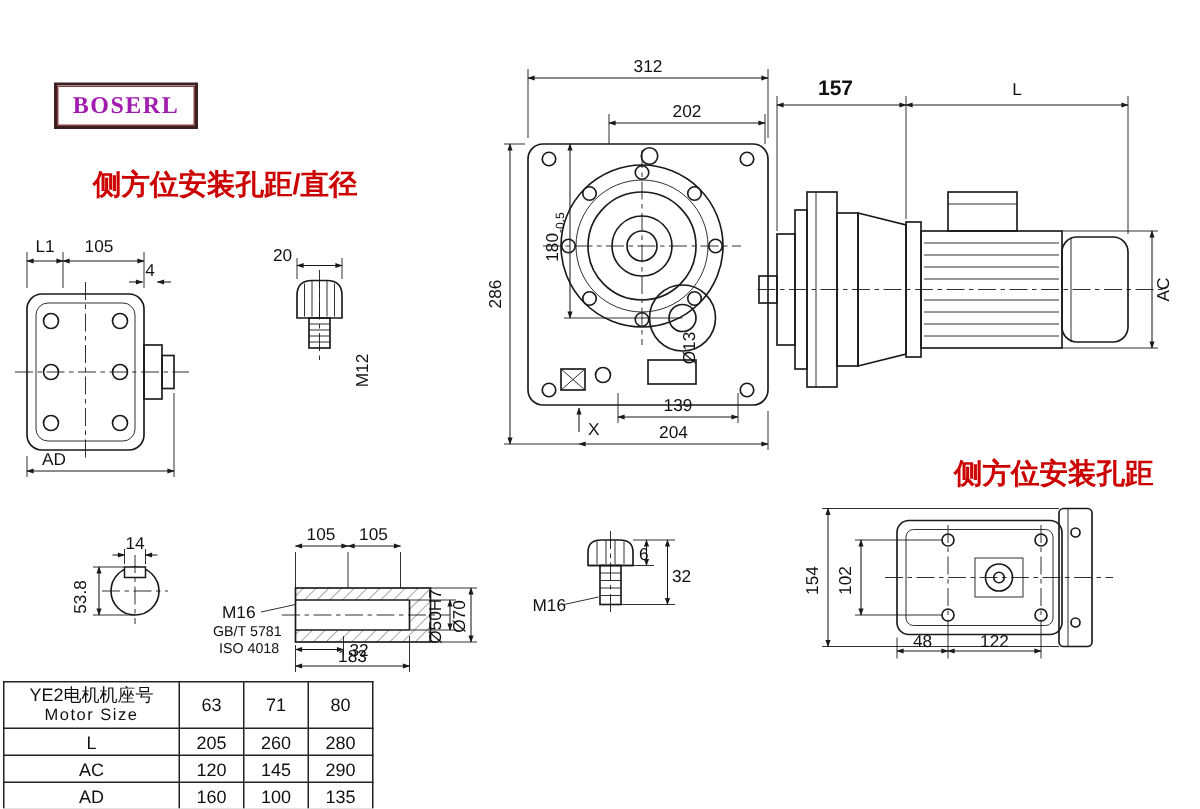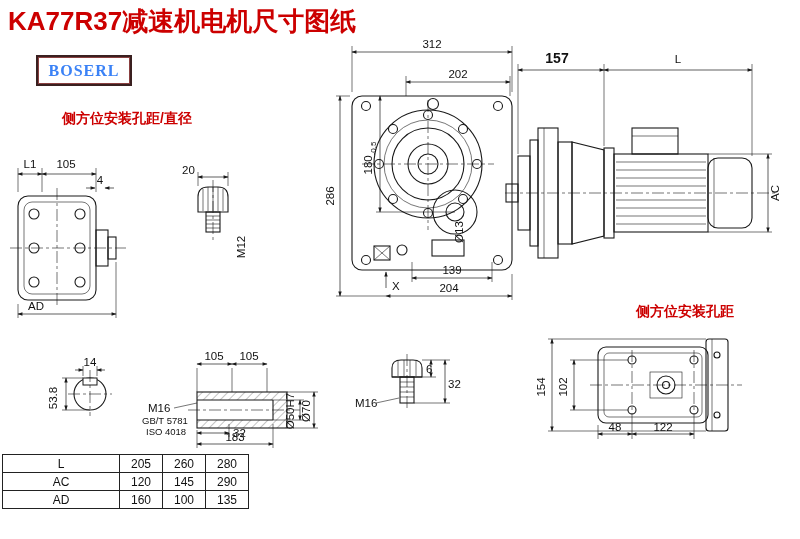--- a/index.html
+++ b/index.html
@@ -2,22 +2,22 @@
 <html><head>
 <meta charset="utf-8">
 <style>
   html,body{margin:0;padding:0;background:#fff;}
   .page{position:relative;width:800px;height:539px;background:#ffffff;overflow:hidden;
         font-family:"Liberation Sans",sans-serif;}
   .title{position:absolute;left:8px;top:4px;font-size:26px;font-weight:bold;color:#cc0000;
          letter-spacing:0px;white-space:nowrap;}
   .logo{position:absolute;left:36px;top:55px;width:92px;height:27px;border:2px solid #3a2020;
         box-shadow:0 0 0 1px #8a4040 inset;display:flex;align-items:center;justify-content:center;}
-  .logo span{font-family:"Liberation Serif",serif;font-weight:bold;font-size:16px;color:#3b82f6;letter-spacing:1px;}
-  .rlbl{position:absolute;font-size:14px;font-weight:bold;color:#cc0000;white-space:nowrap;}
+  .logo span{font-family:"Liberation Serif",serif;font-weight:bold;font-size:16px;color:#a21caf;letter-spacing:1px;}
+  .rlbl{position:absolute;font-size:19px;font-weight:bold;color:#cc0000;white-space:nowrap;}
   .lbl-side{left:62px;top:110px;}
   .lbl-output{left:122px;top:317px;}
   .lbl-screw{left:386px;top:320px;}
   .lbl-bottom{left:636px;top:303px;}
   svg{position:absolute;left:0;top:0;}
   .ln{fill:none;stroke:#1a1a1a;stroke-width:1.1;}
   .thin{fill:none;stroke:#1a1a1a;stroke-width:0.6;}
   .cl{fill:none;stroke:#1a1a1a;stroke-width:0.6;stroke-dasharray:12 3 3 3;}
   .dim2{fill:none;stroke:#1a1a1a;stroke-width:0.7;marker-start:url(#ar);marker-end:url(#ar);}
   .dime{fill:none;stroke:#1a1a1a;stroke-width:0.7;marker-end:url(#ar);}
@@ -28,21 +28,20 @@
   .tbl td{border:1px solid #222;text-align:center;padding:0 2px;height:17px;min-width:38px;}
   .tbl td.c0{width:112px;}
   .tbl .hd{height:30px;line-height:14px;}
   .tbl .en{font-size:11px;letter-spacing:1px;}
 </style>
 </head>
 <body>
 
 <div class="page">
 
-  <div class="title">KA77R37减速机电机尺寸图纸</div>
   <div class="logo">
     <span>BOSERL</span>
   </div>
   <div class="rlbl lbl-side">侧方位安装孔距/直径</div>
   <div class="rlbl lbl-bottom">侧方位安装孔距</div>
 
   <svg width="800" height="539" viewBox="0 0 800 539">
     <defs>
       <marker id="ar" viewBox="0 0 10 10" refX="9" refY="5" markerWidth="9" markerHeight="7" orient="auto-start-reverse">
         <path d="M0,1.5 L10,5 L0,8.5 z" fill="#1a1a1a"></path>
@@ -315,20 +314,29 @@
       <line class="thin" x1="694" y1="420" x2="694" y2="439"></line>
       <line class="dim2" x1="598" y1="434" x2="632" y2="434"></line>
       <line class="dim2" x1="632" y1="434" x2="694" y2="434"></line>
       <text class="d" x="615" y="431" text-anchor="middle">48</text>
       <text class="d" x="663" y="431" text-anchor="middle">122</text>
     </g>
   </svg>
 
   <table class="tbl">
     <tbody>
+        <tr>
+      <td class="c0 hd">
+        <div>YE2电机机座号</div>
+        <div class="en">Motor Size</div>
+      </td>
+      <td>63</td>
+      <td>71</td>
+      <td>80</td>
+    </tr>
     <tr>
       <td class="c0">L</td>
       <td>205</td>
       <td>260</td>
       <td>280</td>
     </tr>
     <tr>
       <td class="c0">AC</td>
       <td>120</td>
       <td>145</td>

